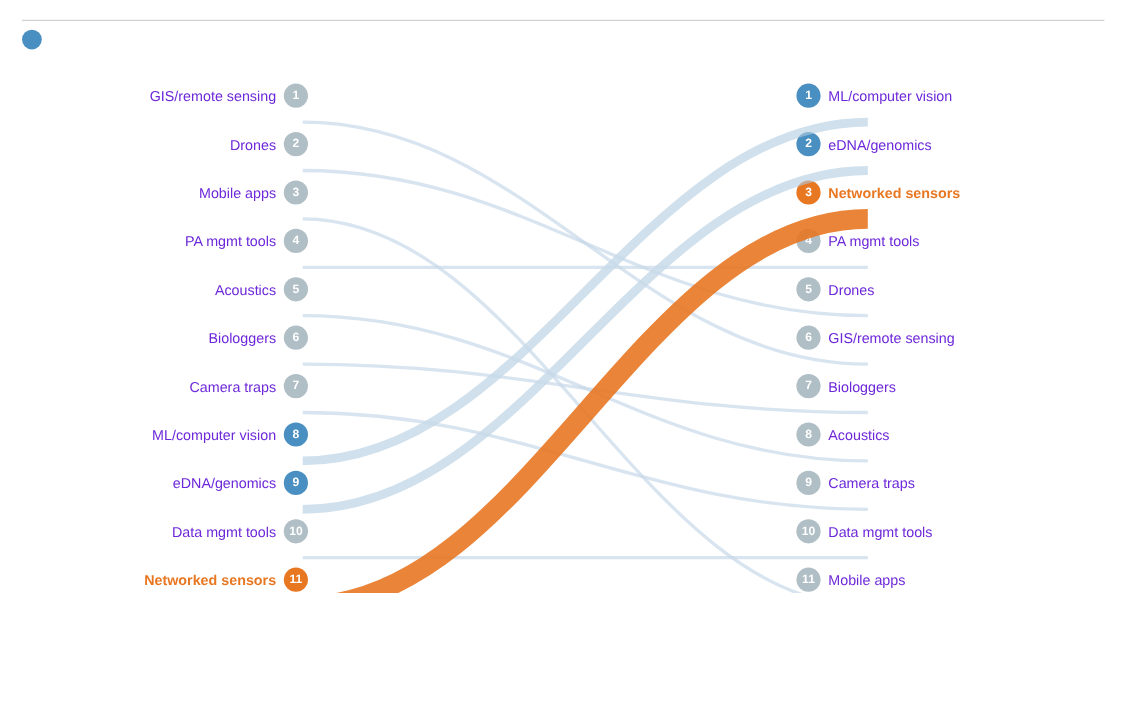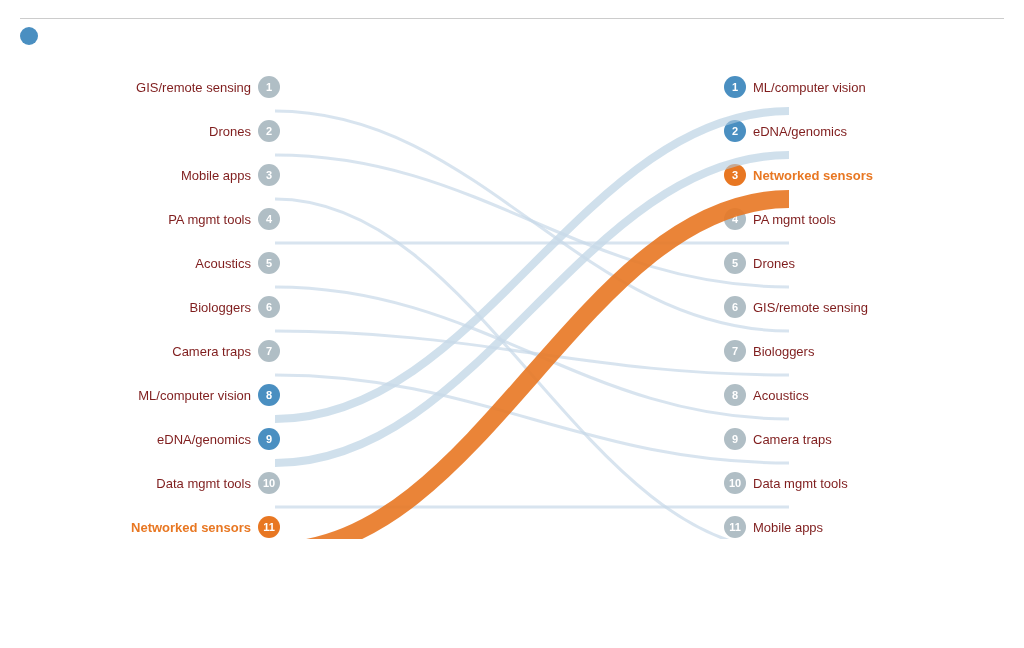--- a/index.html
+++ b/index.html
@@ -61,21 +61,21 @@
       align-items: center;
       height: 44px;
       justify-content: flex-end;
       gap: 7px;
     }
     .right-col .item-row {
       justify-content: flex-start;
     }
     .item-label {
       font-size: 13px;
-      color: #7f1d1d;
+      color: #6d28d9;
       white-space: nowrap;
     }
     .item-label.orange {
       color: #e87722;
       font-weight: 600;
       text-align: center;
     }
     .badge {
       width: 22px;
       height: 22px;

